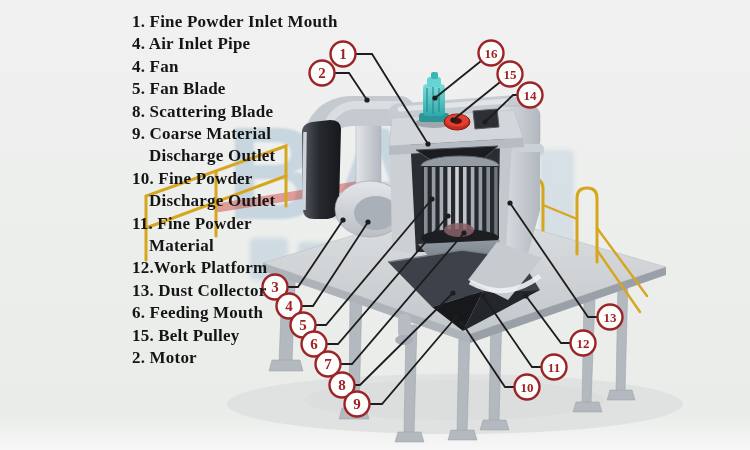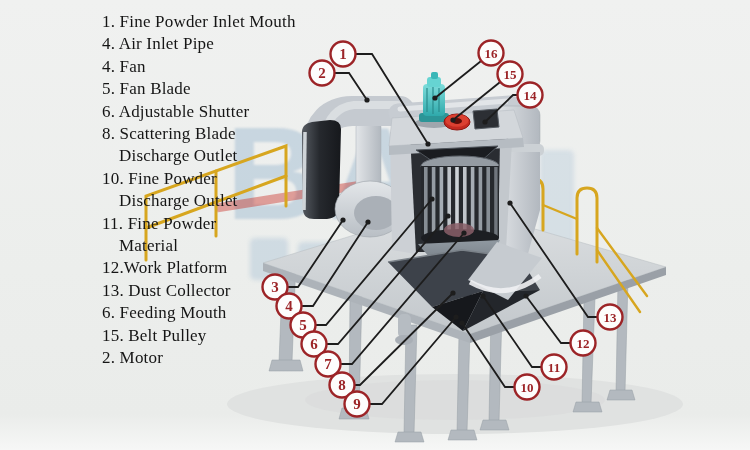--- a/index.html
+++ b/index.html
@@ -8,22 +8,22 @@
          font-family:"Liberation Serif", serif;}
   .layer{position:absolute;left:0;top:0;width:750px;height:450px;}
   
   .wm-letters{position:absolute;left:226px;top:108px;font-family:"Liberation Sans",sans-serif;
         font-weight:bold;font-size:132px;line-height:1;letter-spacing:8px;
         color:rgba(148,178,206,0.42);filter:blur(1px);}
   .wm-frag{position:absolute;background:rgba(152,182,208,0.34);filter:blur(2px);border-radius:5px;}
   .wm-swoosh{position:absolute;background:rgba(201,44,33,0.42);border-radius:4px;filter:blur(0.6px);}
   
   .legend{position:absolute;left:102px;top:11px;color:#151515;}
-  .legend-line{font-size:17px;font-weight:400;line-height:22.4px;white-space:nowrap;
-               letter-spacing:0.2px;}
+  .legend-line{font-size:17px;font-weight:700;line-height:22.4px;white-space:nowrap;
+               letter-spacing:0.2px;margin-left:30px;}
   .legend-line.cont{padding-left:17px;}
   
   .callout-line{fill:none;stroke:#1d1d1d;stroke-width:1.8px;}
   .callout-dot{fill:#1d1d1d;}
   .callout-ring{fill:#fdfdfc;stroke:#9c2427;stroke-width:2.4px;}
   .callout-num{fill:#9c2427;font-family:"Liberation Serif",serif;font-weight:700;}
 </style>
 </head>
 <body>
 
@@ -261,22 +261,22 @@
       <circle cx="435" cy="98" r="2.6" class="callout-dot"></circle>
       <circle cx="491" cy="53" r="12.5" class="callout-ring"></circle>
       <text x="491" y="57.6" text-anchor="middle" font-size="13" class="callout-num">16</text>
     </svg>
 
   <div class="legend">
       <div class="legend-line">1. Fine Powder Inlet Mouth</div>
       <div class="legend-line">4. Air Inlet Pipe</div>
       <div class="legend-line">4. Fan</div>
       <div class="legend-line">5. Fan Blade</div>
-      <div class="legend-line">6. Adjustable Shutter</div>
       <div class="legend-line">8. Scattering Blade</div>
+      <div class="legend-line">9. Coarse Material</div>
       <div class="legend-line cont">Discharge Outlet</div>
       <div class="legend-line">10. Fine Powder</div>
       <div class="legend-line cont">Discharge Outlet</div>
       <div class="legend-line">11. Fine Powder</div>
       <div class="legend-line cont">Material</div>
       <div class="legend-line">12.Work Platform</div>
       <div class="legend-line">13. Dust Collector</div>
       <div class="legend-line">6. Feeding Mouth</div>
       <div class="legend-line">15. Belt Pulley</div>
       <div class="legend-line">2. Motor</div>

